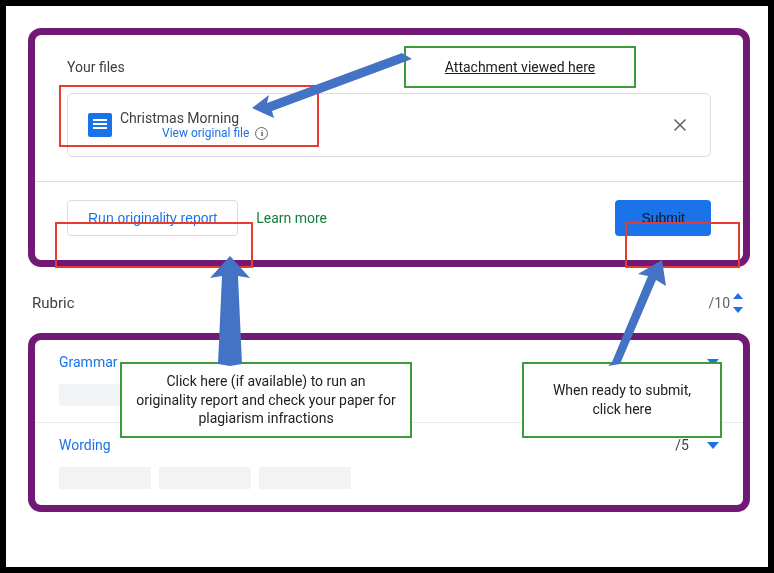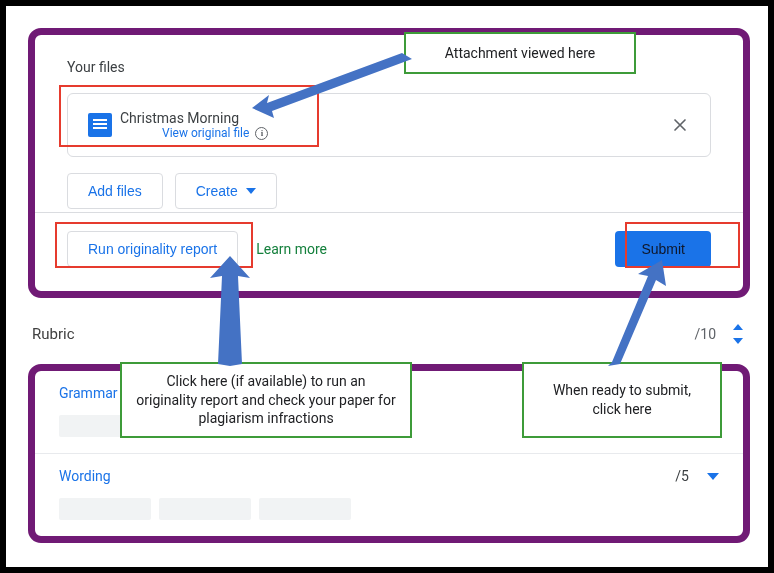--- a/index.html
+++ b/index.html
@@ -115,21 +115,21 @@
     border-left:5px solid transparent;
     border-right:5px solid transparent;
     border-top:6px solid #1a73e8;
   }
 
   .action-row {
     display:flex;
     align-items:center;
     justify-content:space-between;
     border-top: 1px solid #dadce0;
-    margin: 3px -32px 0 -32px;
+    margin: 24px -32px 0 -32px;
     padding: 18px 32px 0 32px;
   }
   .action-left { display:flex; align-items:center; gap:18px; }
   .learn-more { font-size:14px; color:#15803d; }
   .submit-btn {
     background:#1a73e8;
     color:#0f172a;
     border:none;
     border-radius:4px;
     padding: 10px 26px;
@@ -138,21 +138,21 @@
   }
 
   .rubric-head {
     display:flex;
     justify-content:space-between;
     align-items:center;
     margin-top: 26px;
     padding: 0 4px;
   }
   .rubric-title { font-size:15px; color:#404040; }
-  .rubric-score-wrap { display:flex; align-items:center; gap:14px; }
+  .rubric-score-wrap { display:flex; align-items:center; }
   .rubric-score { font-size:14px; color:#5f6368; }
   .unfold {
     width:16px; height:20px; position:relative;
   }
   .unfold::before, .unfold::after{
     content:""; position:absolute; left:50%;
     border-left:5px solid transparent;
     border-right:5px solid transparent;
     transform:translateX(-50%);
   }
@@ -219,29 +219,20 @@
             </div>
           </div>
         </div>
         <span class="close-x">
           <svg viewBox="0 0 24 24">
               <path d="M6 6 L18 18 M18 6 L6 18" stroke="#5f6368" stroke-width="2" stroke-linecap="round"></path>
             </svg>
         </span>
       </div>
 
-      <div class="btn-row">
-        <button class="outlined-btn">
-          <span>Add files</span>
-        </button>
-        <button class="outlined-btn">
-          <span>Create</span>
-          <span class="caret-down"></span>
-        </button>
-      </div>
     </div>
 
     <div class="action-row">
       <div class="action-left">
         <button class="outlined-btn">
           <span>Run originality report</span>
         </button>
         <span class="learn-more">Learn more</span>
       </div>
       <button class="submit-btn">
@@ -289,21 +280,21 @@
   </div>
 
 </div>
 
 <div class="overlay">
 
   <div class="red-box" style="left:59px; top:85px; width:260px; height:62px;"></div>
   <div class="red-box" style="left:55px; top:222px; width:198px; height:46px;"></div>
   <div class="red-box" style="left:625px; top:222px; width:115px; height:46px;"></div>
 
-  <div class="green-callout" style="left:404px; top:32px; width:232px; height:42px;">Attachment viewed here</div>
+  <div class="green-callout" style="left:404px; top:46px; width:232px; height:42px;text-decoration:underline;">Attachment viewed here</div>
   <div class="green-callout" style="left:120px; top:362px; width:292px; height:76px;">Click here (if available) to run an originality report and check your paper for plagiarism infractions</div>
   <div class="green-callout" style="left:522px; top:362px; width:200px; height:76px;">When ready to submit, click here</div>
 
   <svg class="arrow" style="left:252px; top:53px; width:160px; height:65px;" viewBox="0 0 160 65">
     <polygon points="150,0 160,6 20,58 22,65 0,55 17,42 15,50" fill="#4472c4"></polygon>
   </svg>
   <svg class="arrow" style="left:200px; top:256px; width:60px; height:110px;" viewBox="0 0 60 110">
     <polygon points="30,110 42,108 38,20 50,22 30,0 10,22 22,20 18,108" fill="#4472c4"></polygon>
   </svg>
   <svg class="arrow" style="left:608px; top:260px; width:70px; height:106px;" viewBox="0 0 70 106">

